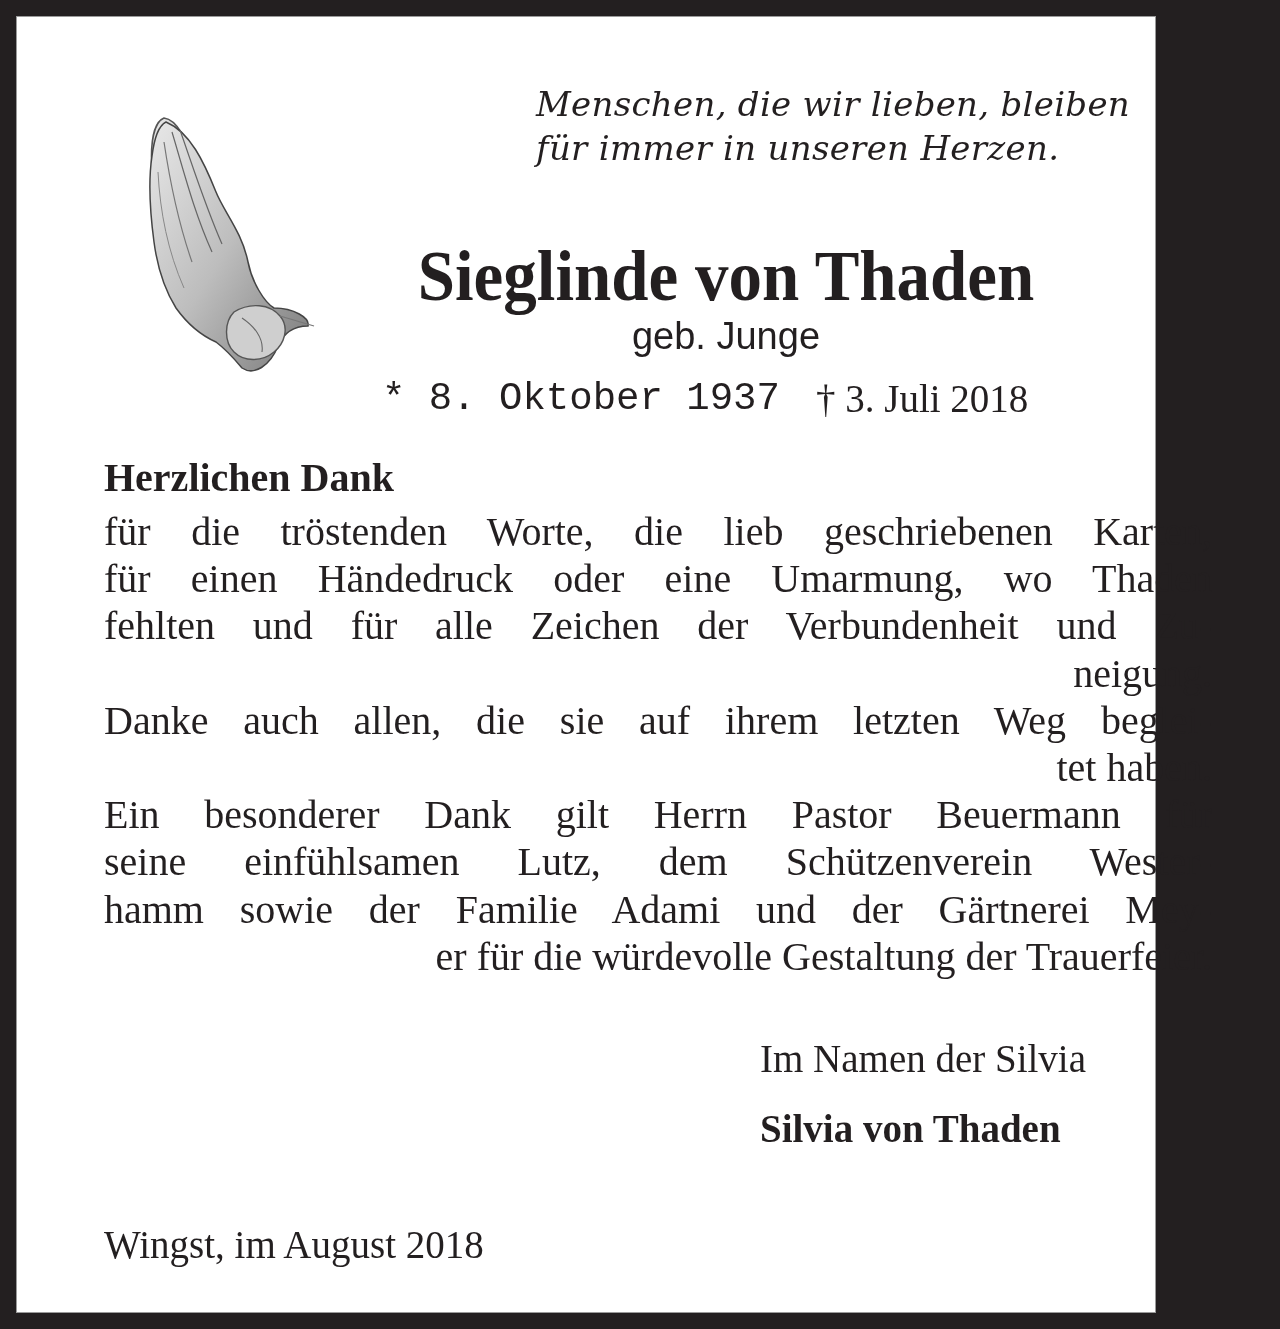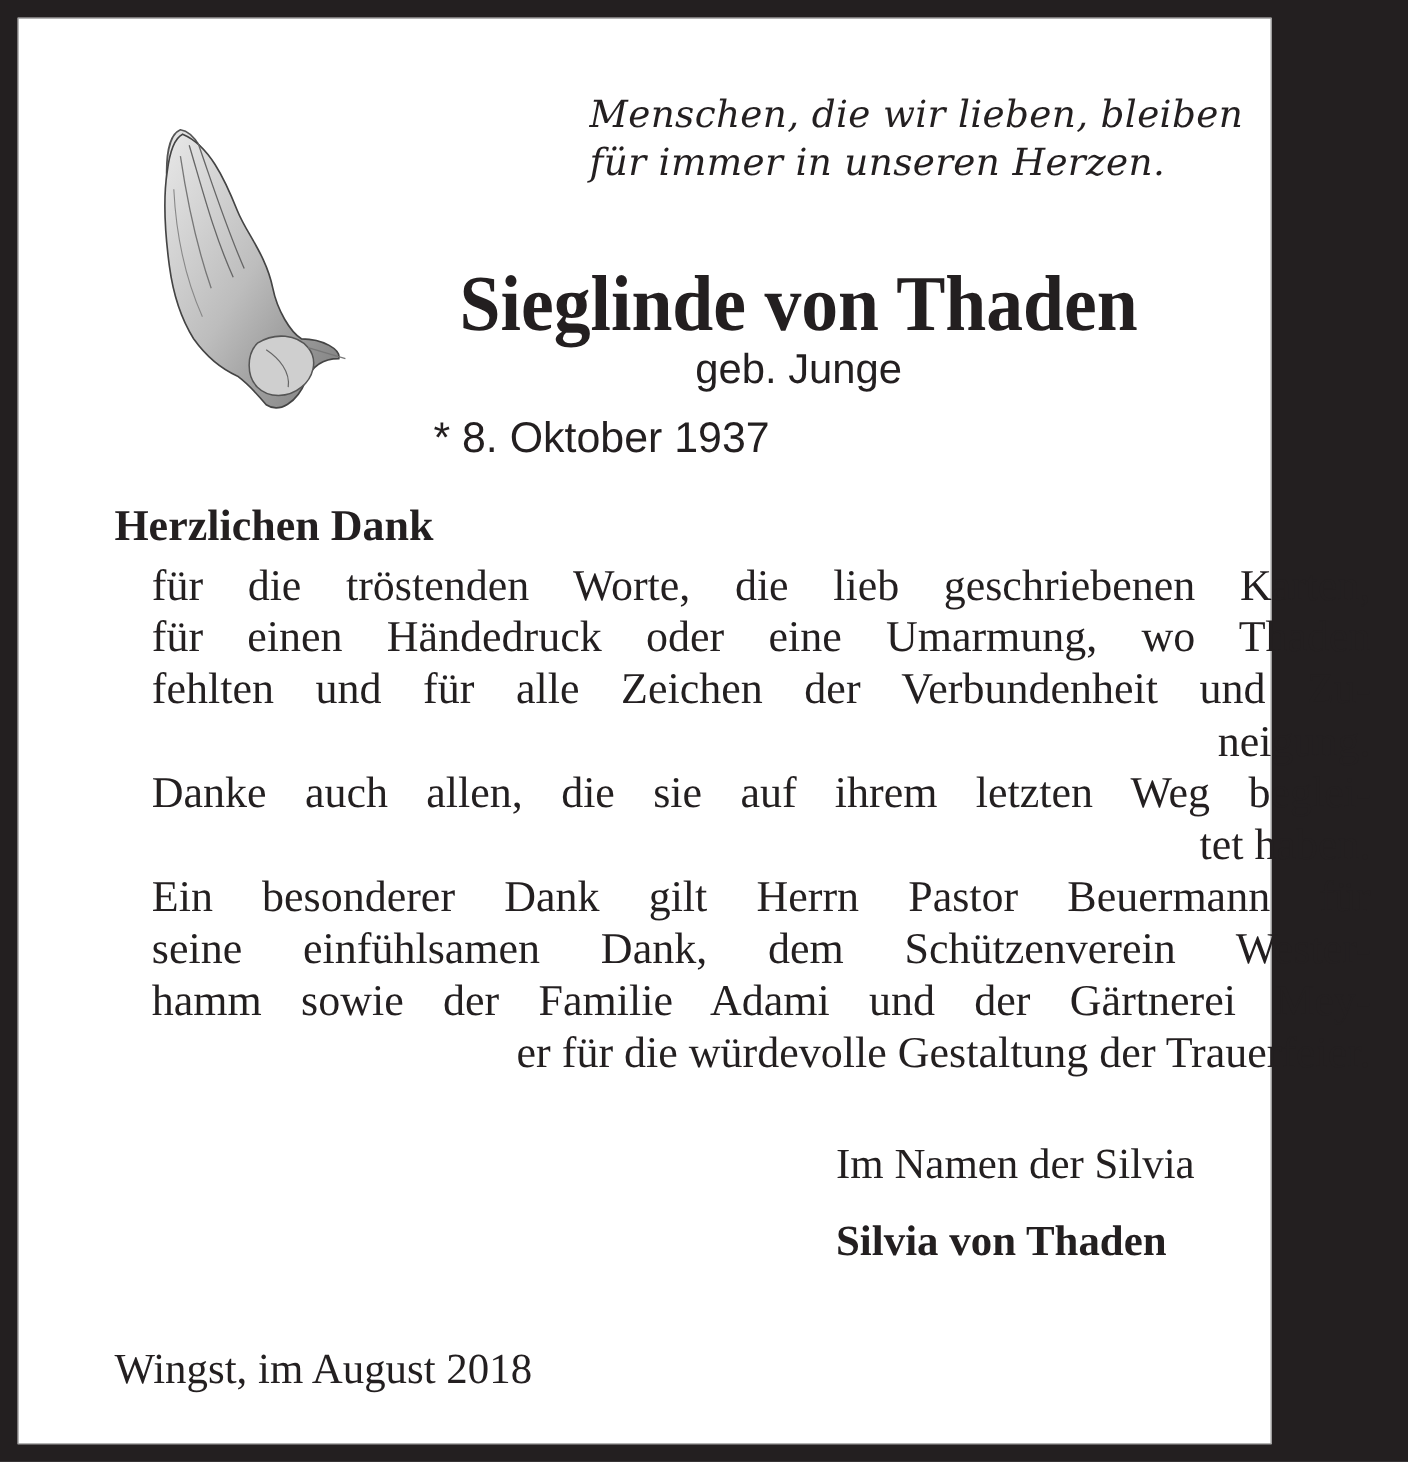--- a/index.html
+++ b/index.html
@@ -27,30 +27,30 @@
     .hands { left: 78px; top: 96px; width: 230px; height: 270px; }
     .name {
       left: 320px; top: 222px; width: 780px; text-align: center;
       font-family: "Liberation Serif", serif; font-weight: bold;
       font-size: 72px; line-height: 76px; transform: scaleX(0.93);
     }
     .maiden {
       left: 560px; top: 298px; width: 300px; text-align: center;
       font-family: Liberation Sans, sans-serif; font-size: 38px; line-height: 44px;
     }
-    .born { left: 378px; top: 360px; font-family: Liberation Sans, sans-serif; font-size: 39px; line-height: 46px; }
+    .born { left: 366px; top: 360px; font-family: Liberation Mono, monospace; font-size: 39px; line-height: 46px; }
     .died { left: 800px; top: 360px; font-family: "Liberation Serif", serif; font-size: 39px; line-height: 46px; }
     .heading {
       left: 88px; top: 438px;
       font-family: "Liberation Serif", serif; font-weight: bold;
       font-size: 40px; line-height: 48px;
     }
     .body {
       left: 88px; top: 492px; width: 1108px;
-      font-family: "Liberation Serif", serif; font-size: 40px; line-height: 47.2px; margin-left: 34px;
+      font-family: "Liberation Serif", serif; font-size: 40px; line-height: 47.2px;
     }
     .body span { display: block; white-space: nowrap; }
     .body .last { text-align: right; }
     .just { text-align: justify; text-align-last: justify; }
     .sign-intro { left: 744px; top: 1020px; font-family: "Liberation Serif", serif; font-size: 39px; line-height: 46px; }
     .signer { left: 744px; font-family: "Liberation Serif", serif; font-weight: bold; font-size: 39px; line-height: 46px; }
     .signer1 { top: 1090px; }
     .signer2 { top: 1150px; }
     .place { left: 88px; top: 1206px; font-family: "Liberation Serif", serif; font-size: 39px; line-height: 46px; }
   </style>
@@ -85,32 +85,33 @@
 
       <path d="M140 200 C156 190 176 192 186 204 C196 216 190 232 180 240 C168 250 150 250 140 240 C130 230 130 210 140 200 Z" fill="#cfcfcf" stroke="#555" stroke-width="1.4"></path>
       <path d="M148 206 C160 214 170 226 168 240" fill="none" stroke="#666" stroke-width="1.1"></path>
       <path d="M186 204 L220 214" fill="none" stroke="#777" stroke-width="1.2"></path>
     </svg>
   </div>
 
   <div class="abs name">Sieglinde von Thaden</div>
   <div class="abs maiden">geb. Junge</div>
   <div class="abs born">* 8. Oktober 1937</div>
+  <div class="abs died">† 3. Juli 2018</div>
 
   <div class="abs heading">Herzlichen Dank</div>
 
   <div class="abs body">
     <span class="just">für die tröstenden Worte, die lieb geschriebenen Karten,</span>
     <span class="just">für einen Händedruck oder eine Umarmung, wo Thaden</span>
     <span class="just">fehlten und für alle Zeichen der Verbundenheit und Zu-</span>
     <span class="last">neigung.</span>
     <span class="just">Danke auch allen, die sie auf ihrem letzten Weg beglei-</span>
     <span class="last">tet haben.</span>
     <span class="just">Ein besonderer Dank gilt Herrn Pastor Beuermann für</span>
-    <span class="just">seine einfühlsamen Dank, dem Schützenverein Wester-</span>
+    <span class="just">seine einfühlsamen Lutz, dem Schützenverein Wester-</span>
     <span class="just">hamm sowie der Familie Adami und der Gärtnerei Mey-</span>
     <span class="last">er für die würdevolle Gestaltung der Trauerfeier.</span>
   </div>
 
   <div class="abs sign-intro">Im Namen der Silvia</div>
   <div class="abs signer signer1">Silvia von Thaden</div>
 
   <div class="abs place">Wingst, im August 2018</div>
 </div>
 

